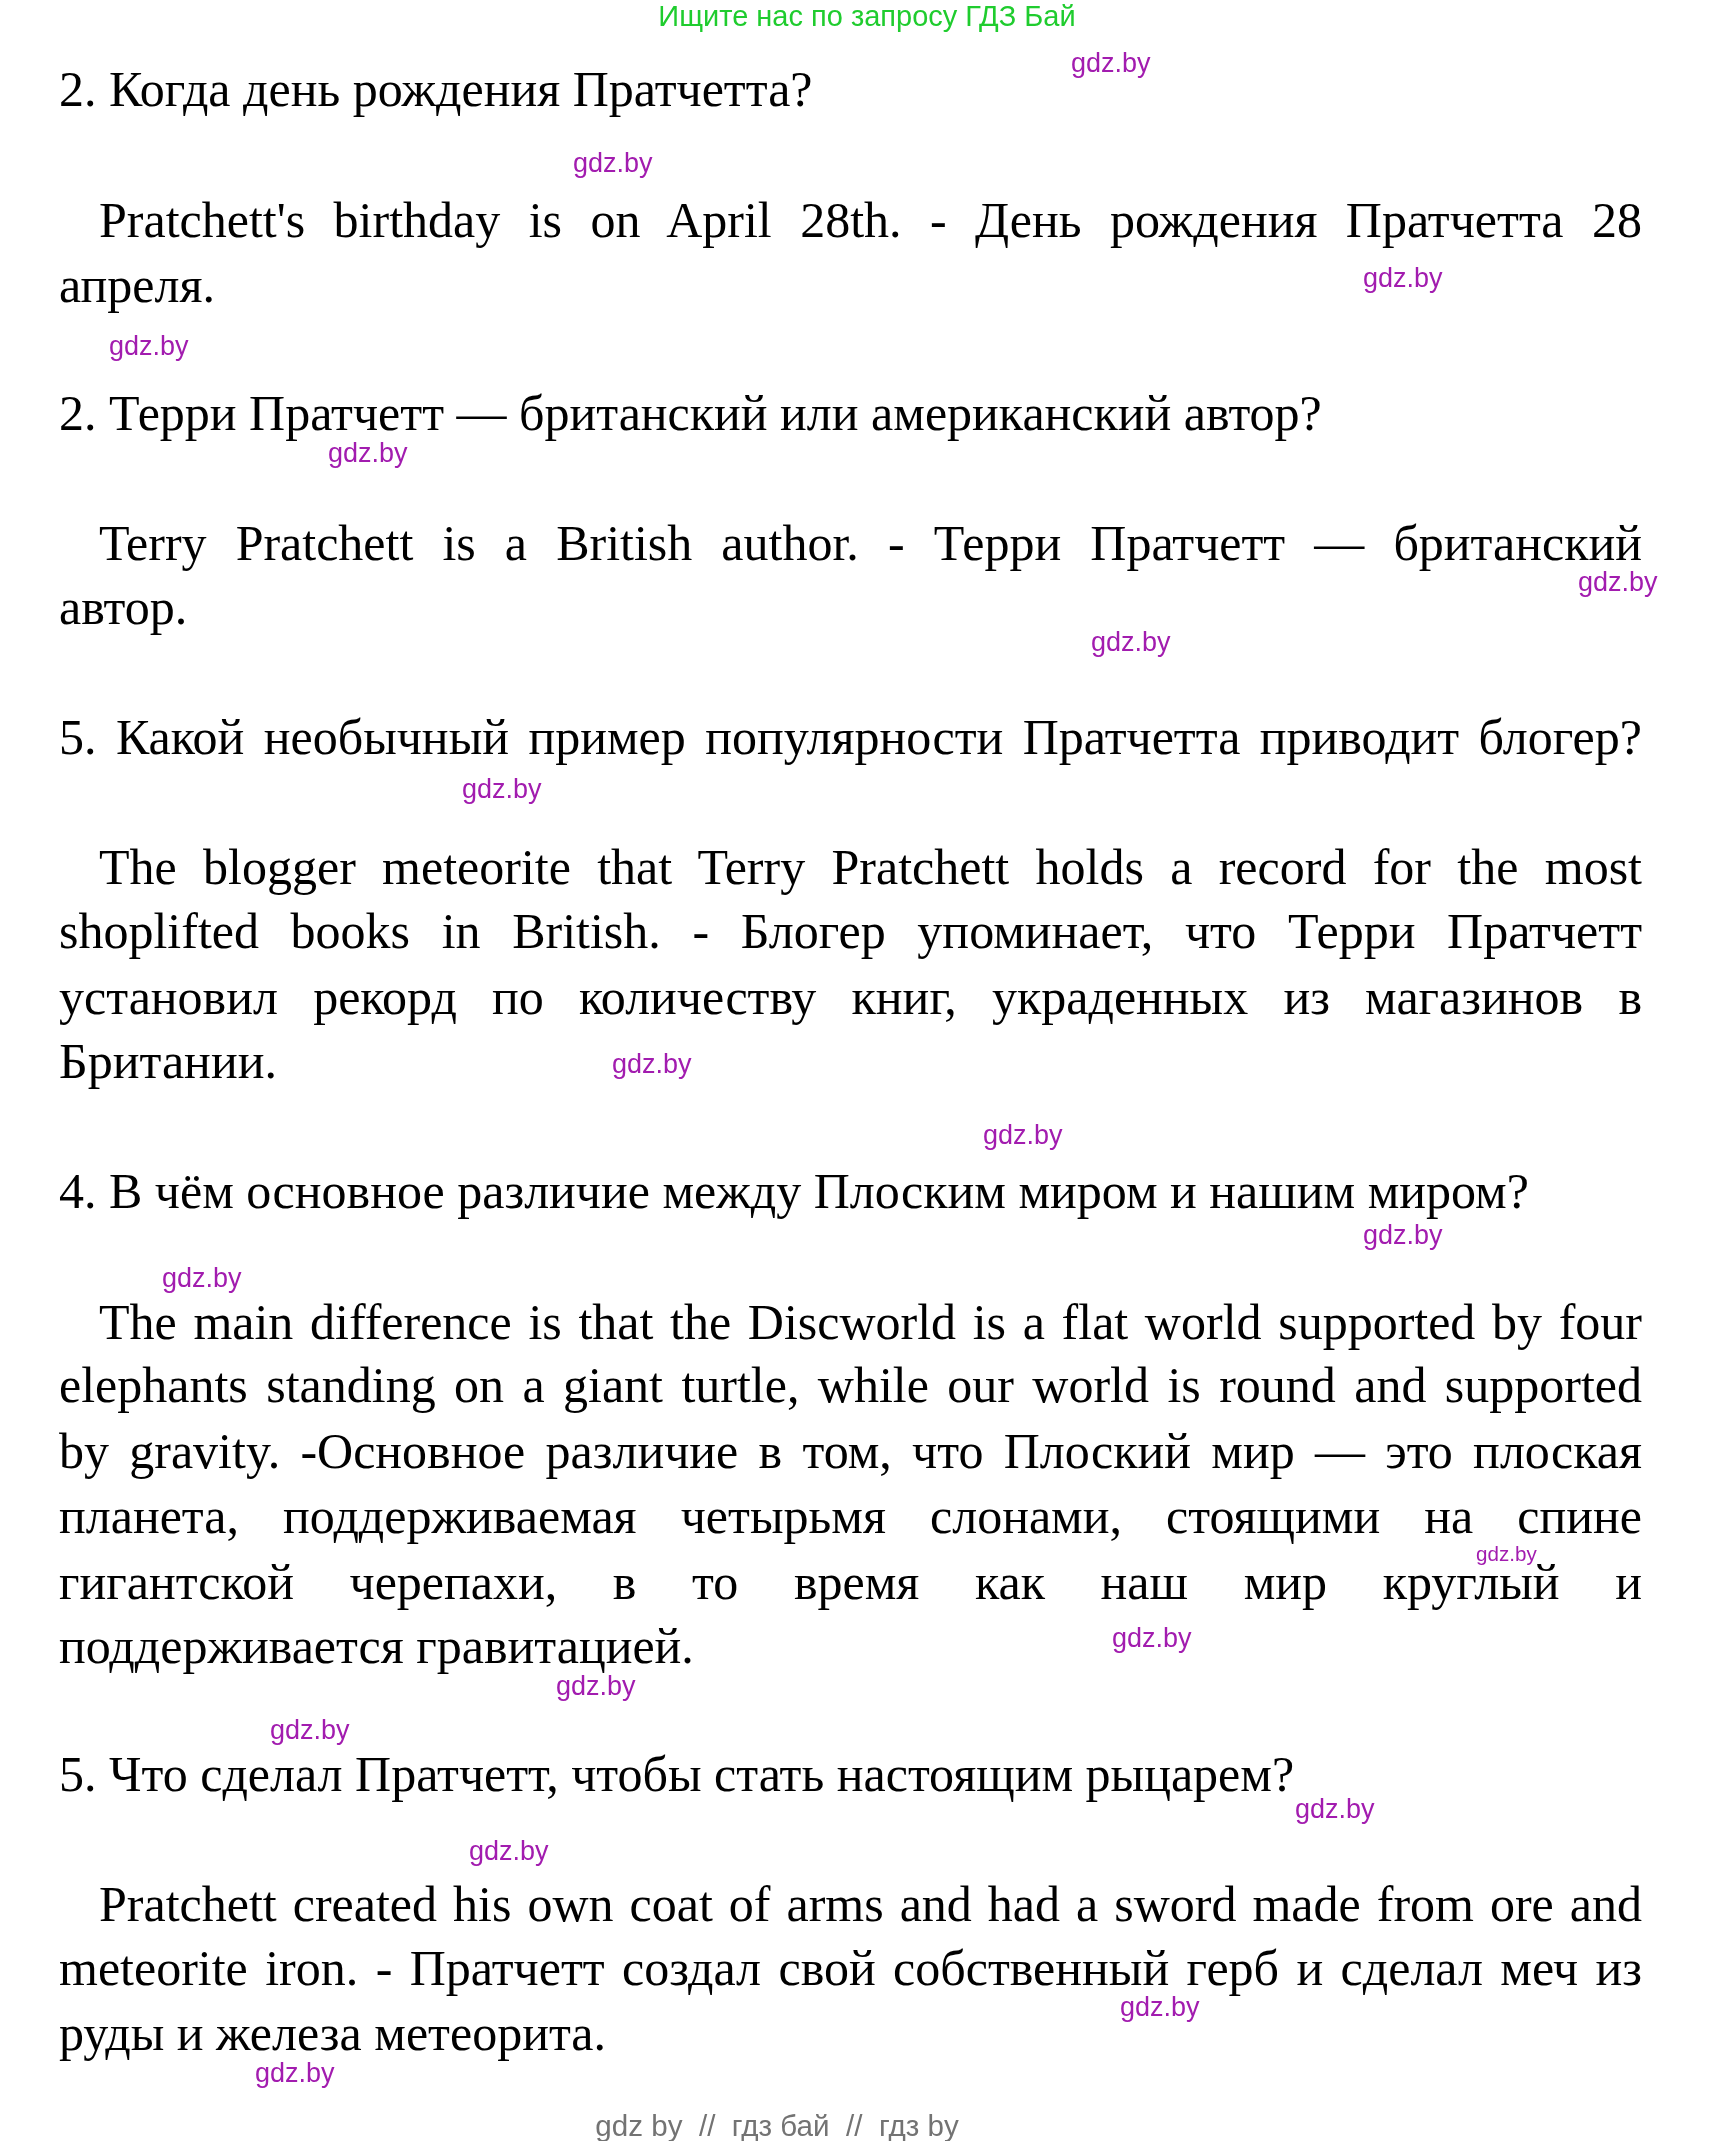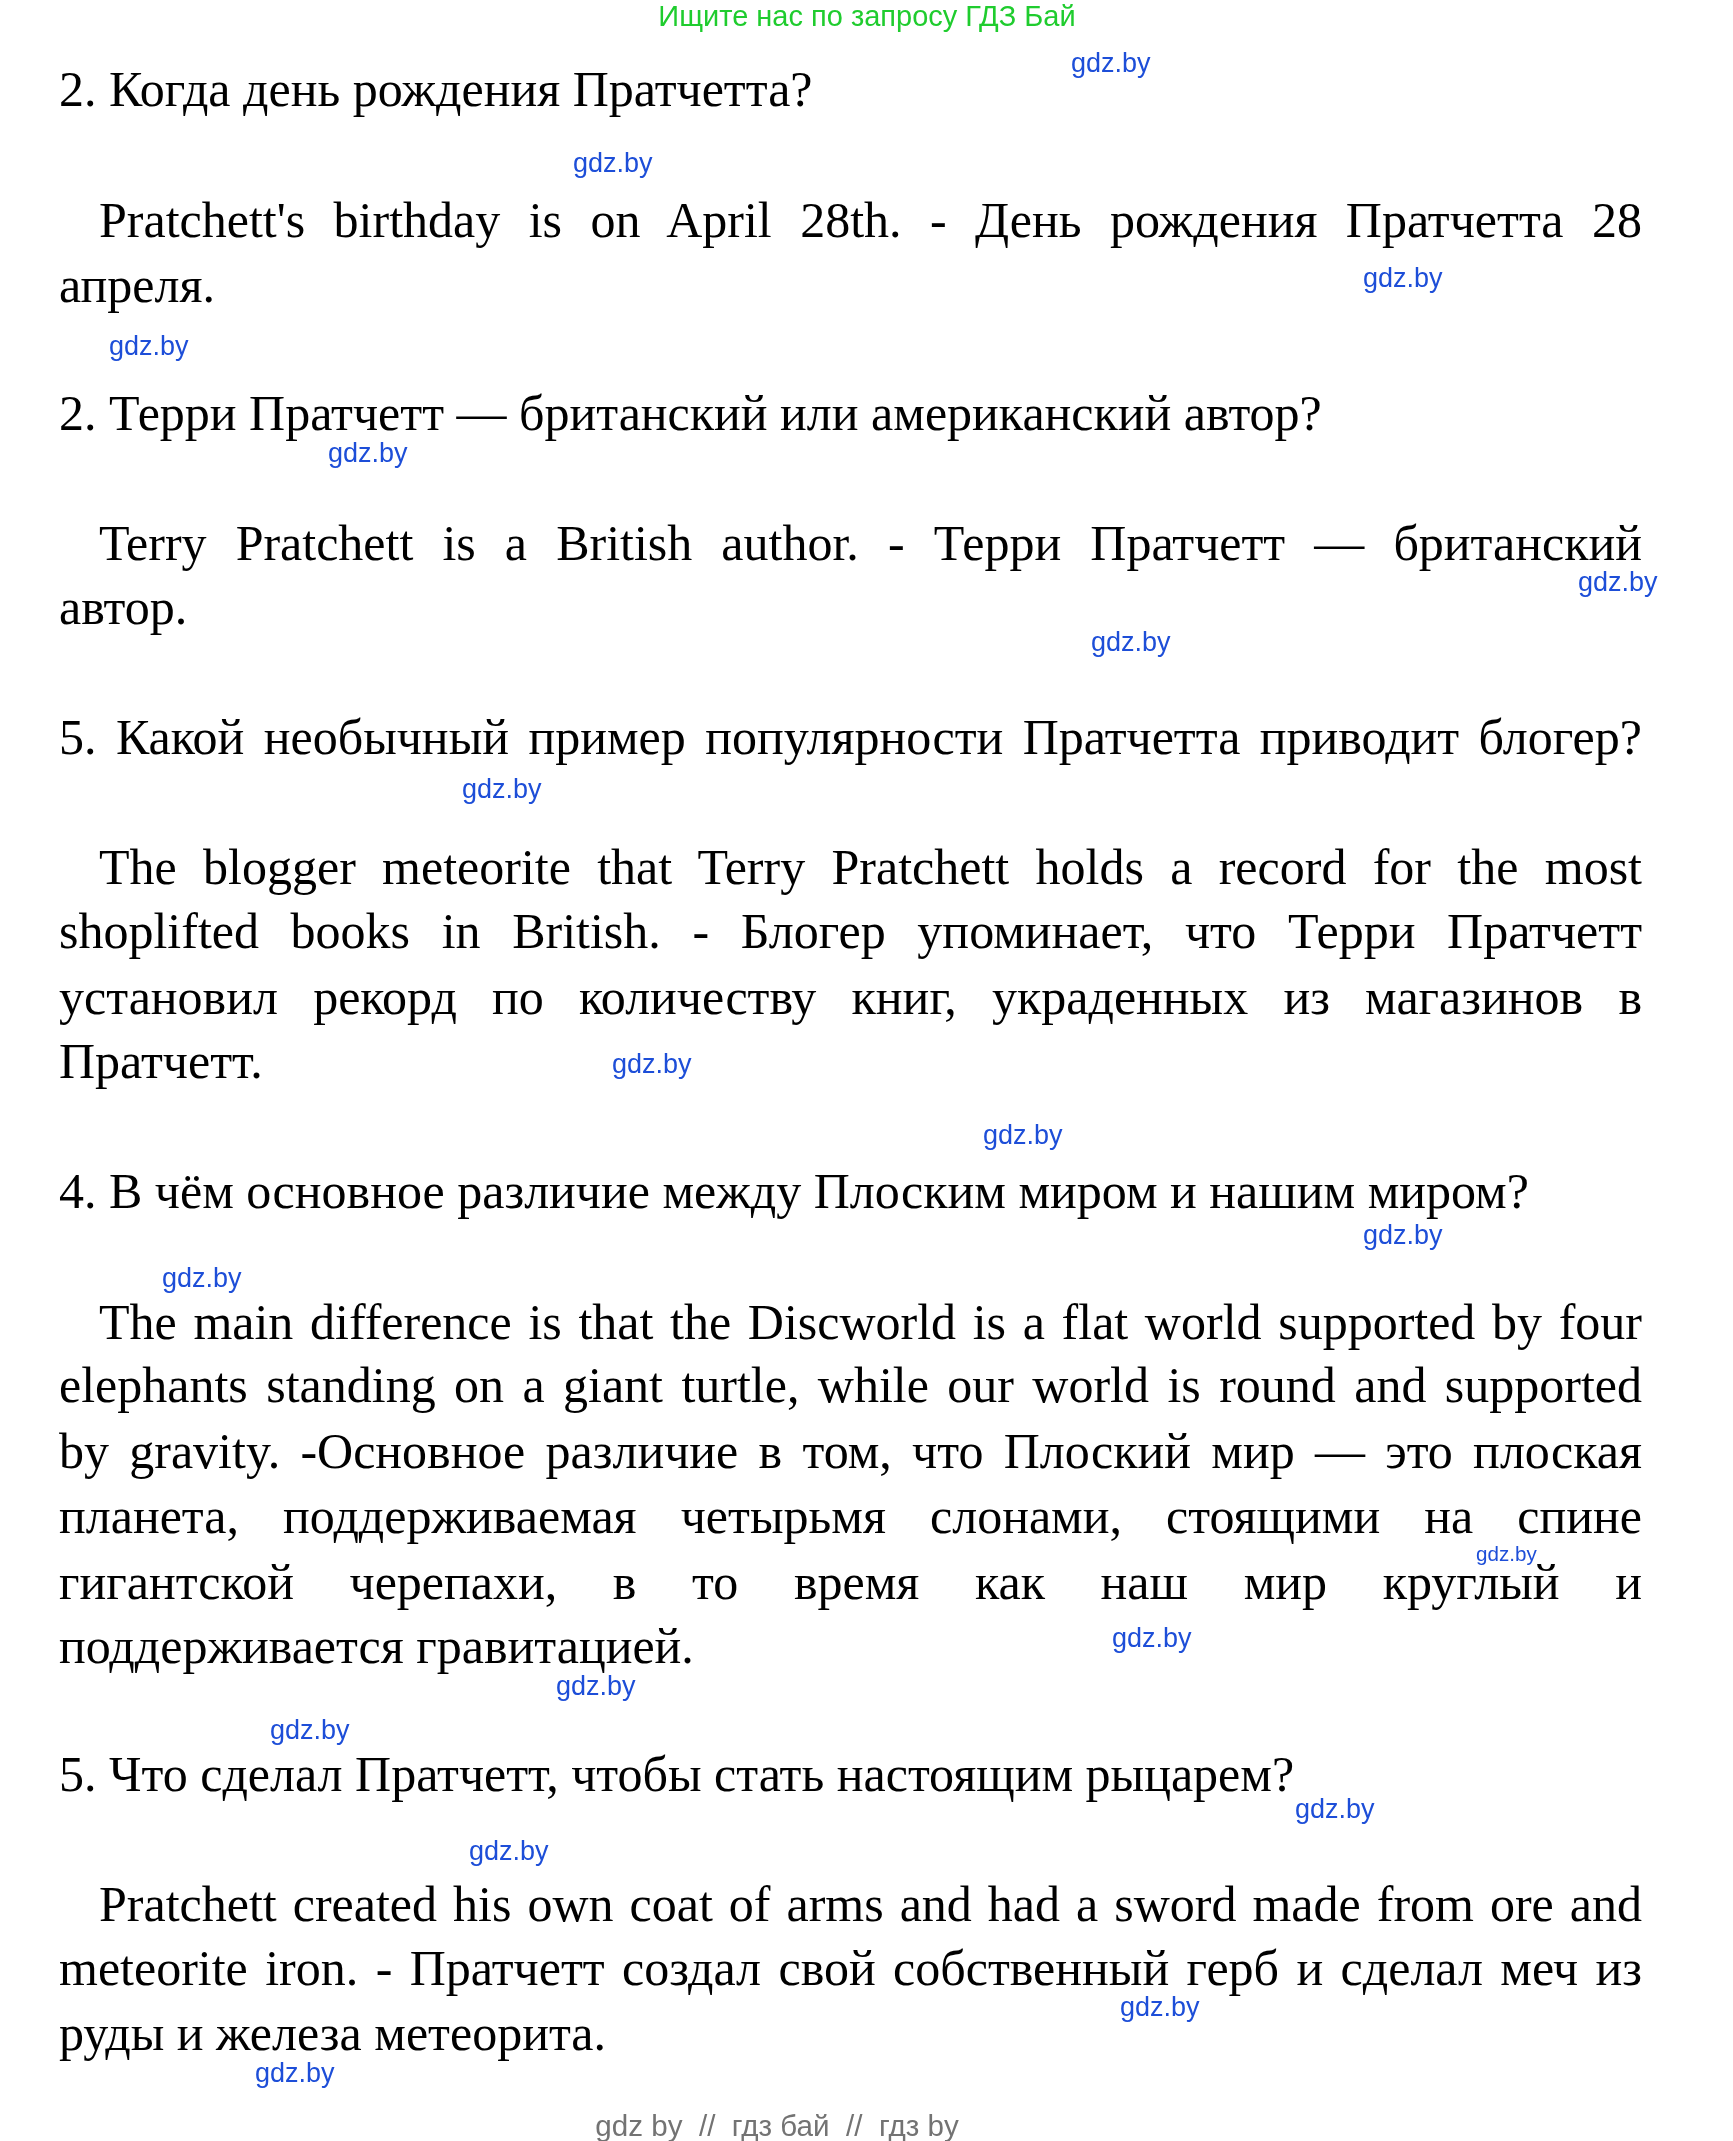--- a/index.html
+++ b/index.html
@@ -12,21 +12,21 @@
   }
   .line {
     position: absolute; left: 59px; width: 1583px; height: 54px;
     font-family: "Liberation Serif", serif; font-size: 50px; line-height: 50px;
     color: #000; white-space: nowrap; overflow: visible;
   }
   .line.just { text-align: justify; text-align-last: justify; white-space: normal; }
   .line.indent { left: 99px; width: 1543px; }
   .wm {
     position: absolute; font-family: "Liberation Sans", sans-serif;
-    font-size: 27px; line-height: 27px; color: #1d4ed8; white-space: nowrap;
+    font-size: 27px; line-height: 27px; color: #a21caf; white-space: nowrap;
   }
   .wm.small { font-size: 20.6px; line-height: 20.6px; }
   .footer {
     position: absolute; left: 0; top: 2096px; width: 1554px; text-align: center;
     font-family: "Liberation Sans", sans-serif; font-size: 29.6px; line-height: 36px;
     color: #737373; white-space: pre; margin-top: 12px;
   }
 </style>
 </head>
 <body>
@@ -40,21 +40,21 @@
   <div class="line" style="top:260px">апреля.</div>
 
   <div class="line" style="top:388px">2. Терри Пратчетт — британский или американский автор?</div>
   <div class="line just indent" style="top:518px">Terry Pratchett is a British author. - Терри Пратчетт — британский</div>
   <div class="line" style="top:582px">автор.</div>
 
   <div class="line just" style="top:712px">5. Какой необычный пример популярности Пратчетта приводит блогер?</div>
   <div class="line just indent" style="top:842px">The blogger meteorite that Terry Pratchett holds a record for the most</div>
   <div class="line just" style="top:906px">shoplifted books in British. - Блогер упоминает, что Терри Пратчетт</div>
   <div class="line just" style="top:972px">установил рекорд по количеству книг, украденных из магазинов в</div>
-  <div class="line" style="top:1036px">Пратчетт.</div>
+  <div class="line" style="top:1036px">Британии.</div>
 
   <div class="line" style="top:1166px">4. В чём основное различие между Плоским миром и нашим миром?</div>
   <div class="line just indent" style="top:1297px">The main difference is that the Discworld is a flat world supported by four</div>
   <div class="line just" style="top:1360px">elephants standing on a giant turtle, while our world is round and supported</div>
   <div class="line just" style="top:1426px">by gravity. -Основное различие в том, что Плоский мир — это плоская</div>
   <div class="line just" style="top:1557px">гигантской черепахи, в то время как наш мир круглый и</div>
   <div class="line just" style="top:1491px">планета, поддерживаемая четырьмя слонами, стоящими на спине</div>
   <div class="line" style="top:1621px">поддерживается гравитацией.</div>
 
   <div class="line" style="top:1749px">5. Что сделал Пратчетт, чтобы стать настоящим рыцарем?</div>

